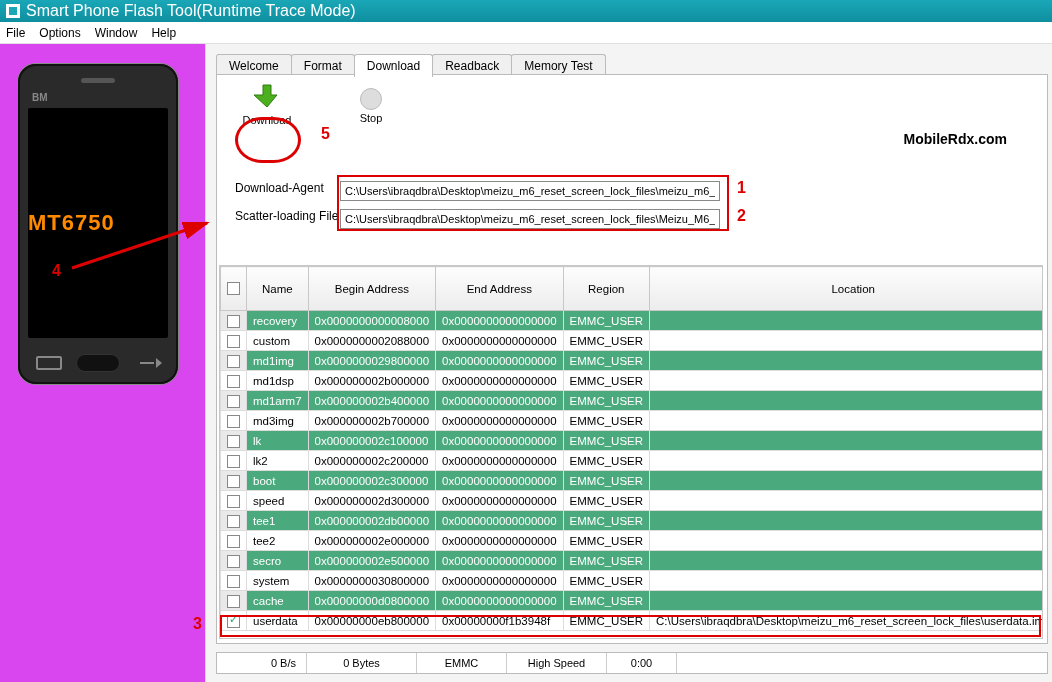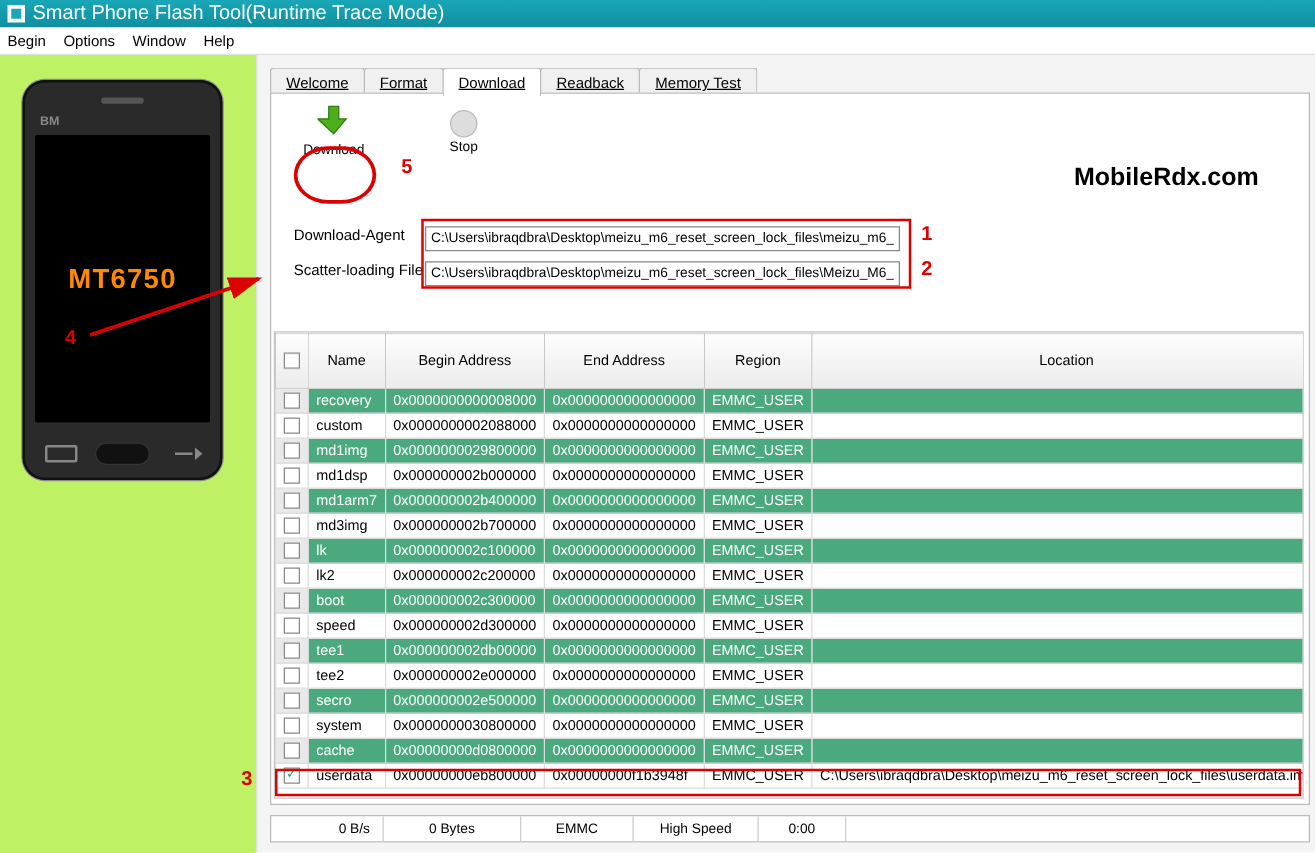--- a/index.html
+++ b/index.html
@@ -4,34 +4,34 @@
 <style>
   * { box-sizing: border-box; margin: 0; padding: 0; font-family: "Segoe UI", Tahoma, sans-serif; }
   body { width: 1052px; height: 682px; background: #fff; overflow: hidden; font-size: 12px; color: #000; position: relative; }
   .titlebar { height: 22px; background: linear-gradient(#1aa7b7,#0e8fa0); color:#fff; display:flex; align-items:center; padding:0 6px; font-size:16px; }
   .titlebar .icon-sq { width:14px; height:14px; background:#fff; margin-right:6px; display:flex; align-items:center; justify-content:center; }
   .titlebar .icon-sq svg{width:10px;height:10px}
   .menubar { height:22px; background:#fff; border-bottom:1px solid #e0e0e0; display:flex; align-items:center; padding:0 6px; gap:14px; font-size:12px; }
   .menubar span{cursor:default}
   .content { position:absolute; top:44px; left:0; right:0; bottom:0; display:flex; }
   
-  .phone-pane { width:205px; position:relative; background:#bef264; }
+  .phone-pane { width:205px; position:relative; background:#d946ef; }
   .phone { position:absolute; top:20px; left:18px; width:160px; height:320px; background:#2a2a2a; border-radius:18px; box-shadow: inset 0 0 0 2px #111, 0 0 0 1px #888; }
   .phone .speaker{position:absolute;top:14px;left:50%;transform:translateX(-50%);width:34px;height:5px;background:#555;border-radius:3px}
   .phone .bm{position:absolute;top:28px;left:14px;color:#888;font-size:10px;font-weight:bold}
-  .phone .screen{position:absolute;top:44px;left:10px;right:10px;bottom:46px;background:#000;border-radius:2px;display:flex;align-items:center;justify-content:center}
+  .phone .screen{position:absolute;top:44px;left:10px;right:10px;bottom:46px;background:#000;border-radius:2px;display:flex;align-items:center;justify-content:flex-start}
   .phone .screen span{color:#ff8a00;font-weight:bold;font-size:22px;letter-spacing:1px}
   .phone .btn-left{position:absolute;bottom:14px;left:18px;width:26px;height:14px;border:2px solid #888;border-radius:2px}
   .phone .btn-home{position:absolute;bottom:12px;left:50%;transform:translateX(-50%);width:44px;height:18px;background:#111;border-radius:10px;border:1px solid #333}
   .phone .btn-right{position:absolute;bottom:14px;right:18px;width:20px;height:14px}
   .phone .btn-right::before{content:"";position:absolute;width:14px;height:2px;background:#888;top:6px;left:0}
   .phone .btn-right::after{content:"";position:absolute;right:-2px;top:2px;border-left:6px solid #888;border-top:5px solid transparent;border-bottom:5px solid transparent}
   
   .main { flex:1; position:relative; background:#f4f4f4; border-left:1px solid #ddd; }
-  .tabs { position:absolute; top:10px; left:10px; display:flex;text-decoration:underline; }
+  .tabs { position:absolute; top:10px; left:10px; display:flex; }
   .tab { padding:4px 12px; border:1px solid #bbb; border-bottom:none; background:#f0f0f0; font-size:12px; margin-right:-1px; border-top-left-radius:3px; border-top-right-radius:3px; cursor:default;}
   .tab.active { background:#fff; position:relative; z-index:2; }
   .tab-body { position:absolute; top:30px; left:10px; right:4px; bottom:38px; background:#fff; border:1px solid #bbb; }
   
   .tb { position:absolute; top:8px; left:18px; display:flex; gap:40px; align-items:center;}
   .tb-btn { width:64px; text-align:center; cursor:default; position:relative;}
   .tb-btn .lbl{font-size:11px; margin-top:2px}
   .dl-arrow{width:26px;height:26px;margin:0 auto}
   .stop-circ{width:22px;height:22px;border-radius:50%;background:#ddd;border:1px solid #bbb;margin:2px auto 0}
   .num-badge{position:absolute;color:#d00;font-weight:bold;font-size:16px}
@@ -54,38 +54,38 @@
   tbody tr td:nth-child(2){width:68px}
   tbody tr td:nth-child(3),tbody tr td:nth-child(4){width:132px}
   tbody tr td:nth-child(5){width:100px}
   thead th.chk{width:24px}
   .chk-box{width:13px;height:13px;display:inline-block;border:1px solid #888;background:#fff;vertical-align:middle}
   .chk-box.checked::after{content:"✓";font-size:11px;color:#2a6;position:relative;top:-3px;left:0}
   
   .status{position:absolute;left:10px;right:4px;bottom:8px;height:22px;border:1px solid #bbb;background:#fff;display:flex;font-size:11px}
   .status .cell{padding:4px 10px;border-right:1px solid #ccc;display:flex;align-items:center}
   
-  .watermark{position:absolute;top:56px;right:40px;font-weight:bold;font-size:20px;color:#000}
+  .watermark{position:absolute;top:56px;right:40px;font-weight:bold;font-size:14px;color:#000}
   
   .arrow-svg{position:absolute;pointer-events:none}
 </style>
 </head>
 <body>
 
 <div class="titlebar">
   <span class="icon-sq">
     <svg viewBox="0 0 10 10">
         <rect x="1" y="1" width="8" height="8" fill="#1aa7b7"></rect>
       </svg>
   </span>
   <span>Smart Phone Flash Tool(Runtime Trace Mode)</span>
 </div>
 
 <div class="menubar">
-  <span>Begin</span>
+  <span>File</span>
   <span>Options</span>
   <span>Window</span>
   <span>Help</span>
 </div>
 
 <div class="content">
 
   <div class="phone-pane">
     <div class="phone">
       <div class="speaker"></div>

